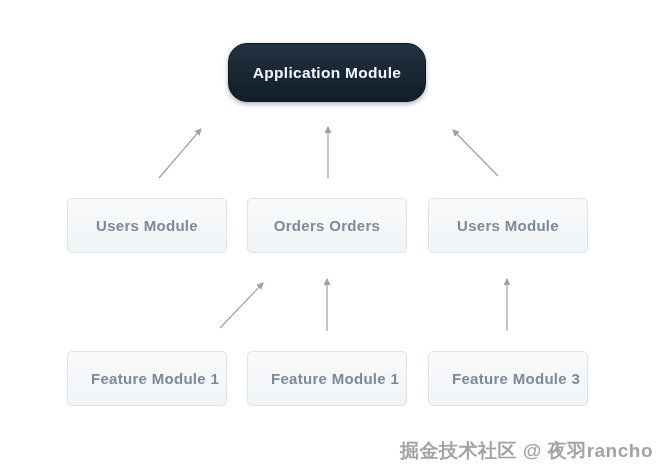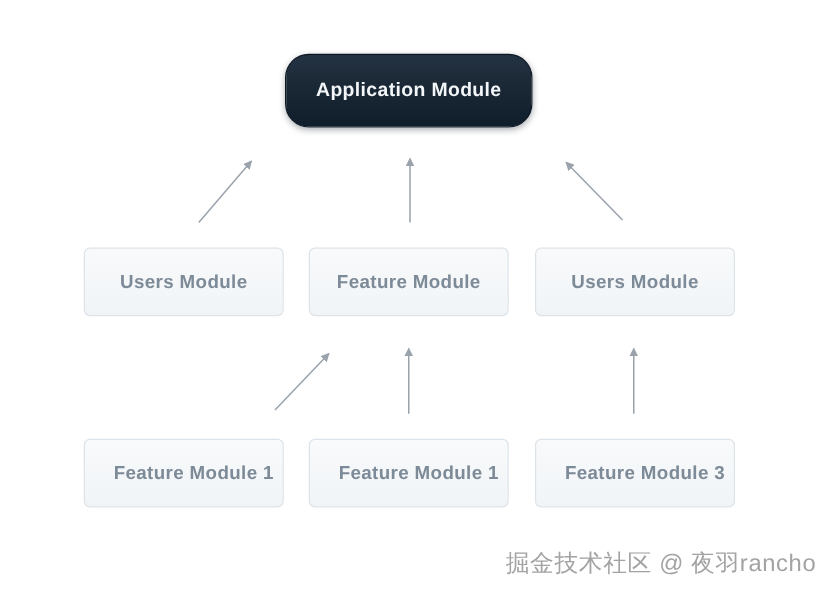--- a/index.html
+++ b/index.html
@@ -62,21 +62,21 @@
   .edge-line {
     stroke: #9aa2ab;
     stroke-width: 1.2;
     fill: none;
   }
   .watermark {
     position: absolute;
     right: 8px;
     bottom: 8px;
     font-size: 19px;
-    font-weight: 400;
+    font-weight: 700;
     letter-spacing: 0.5px;
     color: #a3a3a3;
     text-shadow: 1px 1px 0 #ffffff, 2px 2px 1px rgba(255,255,255,0.75);
     white-space: nowrap;
   }
 </style>
 </head>
 <body>
 
 <div class="canvas">
@@ -97,21 +97,21 @@
 
   <div class="node node-dark">
     <span>Application Module</span>
   </div>
 
   <div class="node node-light row-mid col-1">
     <span>Users Module</span>
   </div>
 
   <div class="node node-light row-mid col-2">
-    <span>Feature Module</span>
+    <span>Orders Orders</span>
   </div>
 
   <div class="node node-light row-mid col-3">
     <span>Users Module</span>
   </div>
 
   <div class="node node-light row-bot col-1">
     <span>Feature Module 1</span>
   </div>
 

